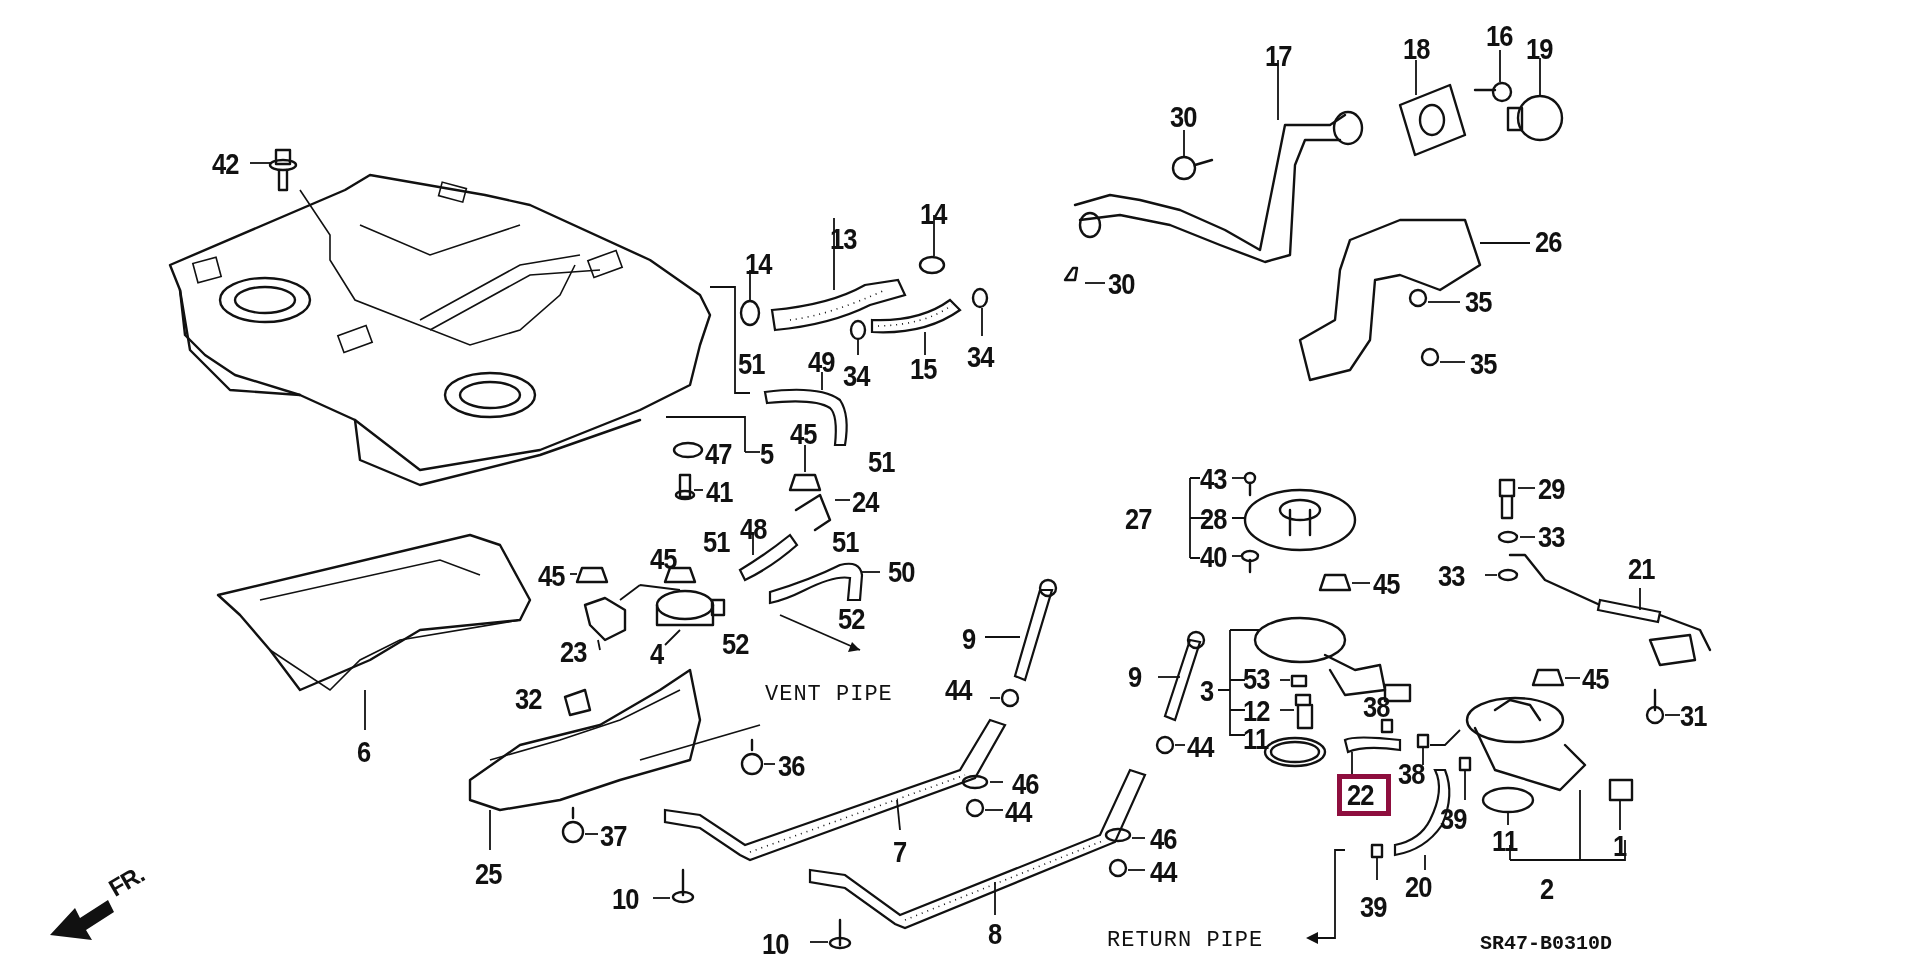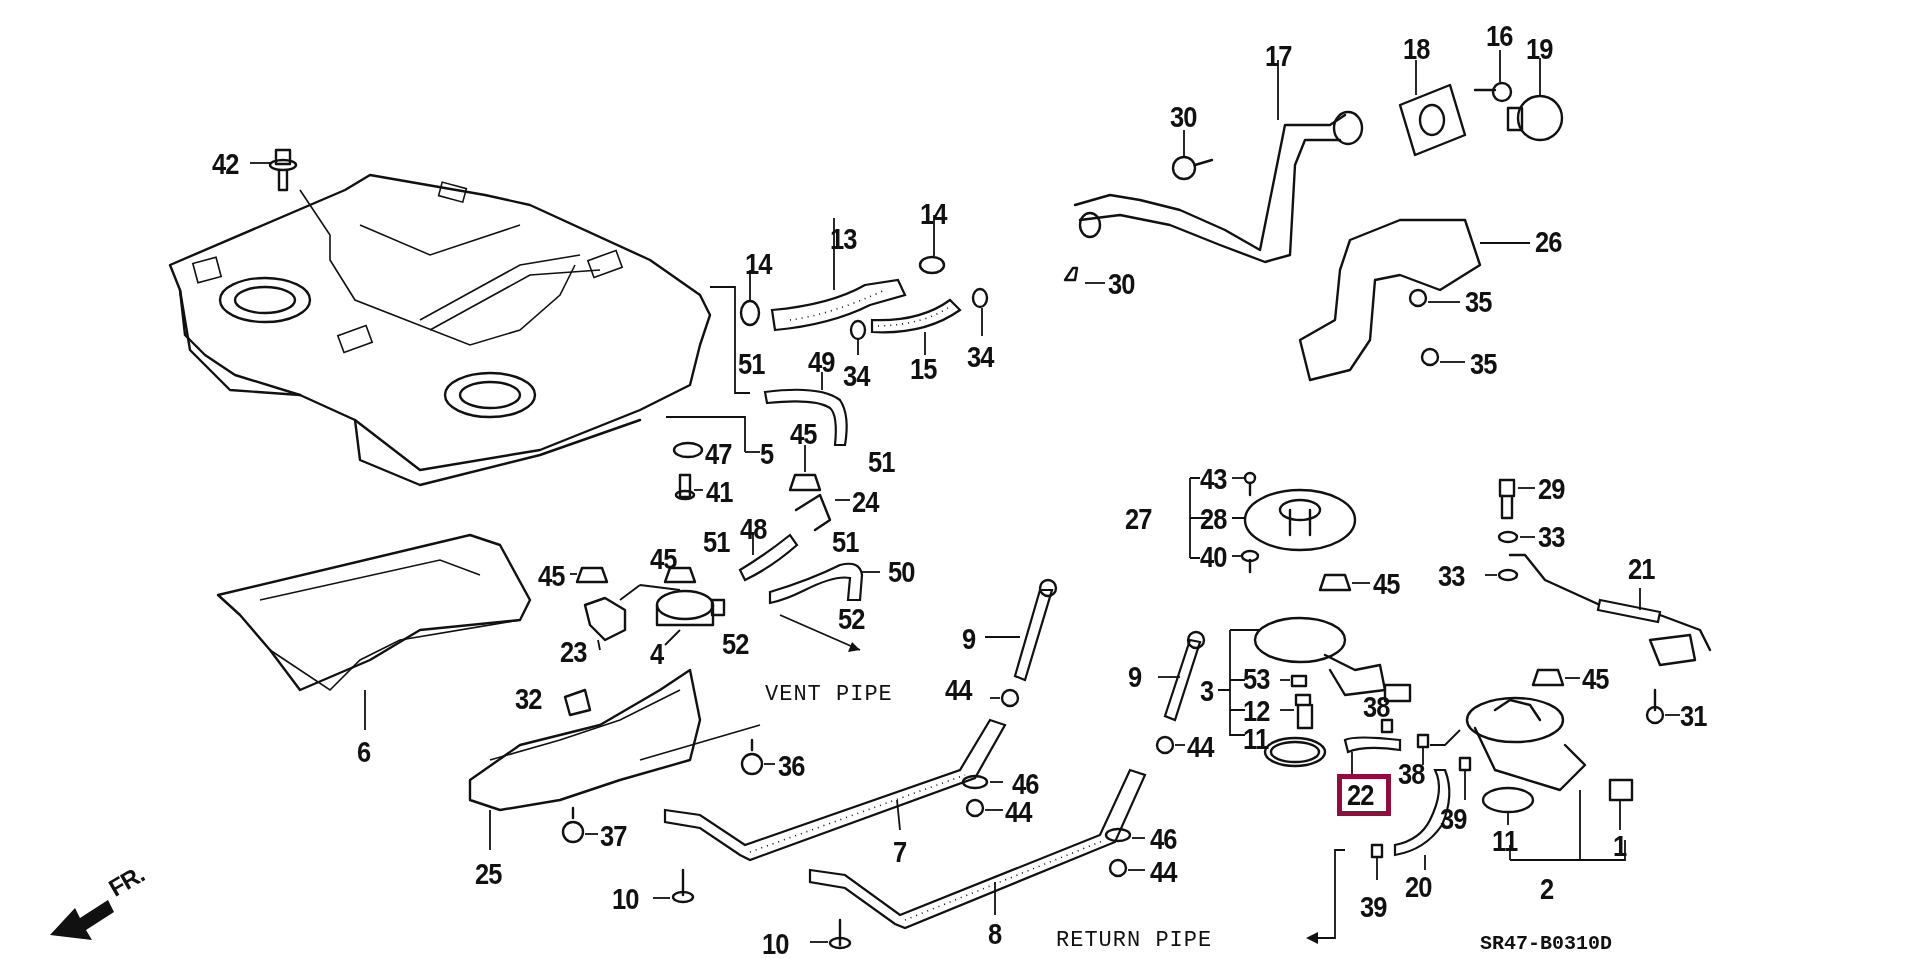--- a/index.html
+++ b/index.html
@@ -462,15 +462,15 @@
 <div class="lbl" style="left:1582px;top:665px">45</div>
 <div class="lbl" style="left:1680px;top:702px">31</div>
 <div class="lbl" style="left:1440px;top:805px">39</div>
 <div class="lbl" style="left:1492px;top:827px">11</div>
 <div class="lbl" style="left:1613px;top:832px">1</div>
 <div class="lbl" style="left:1405px;top:873px">20</div>
 <div class="lbl" style="left:1540px;top:875px">2</div>
 <div class="lbl" style="left:1360px;top:893px">39</div>
 
 <div class="txt" style="left:765px;top:682px">VENT PIPE</div>
-<div class="txt" style="left:1056px;top:928px">RETURN PIPE</div>
+<div class="txt" style="left:1107px;top:928px">RETURN PIPE</div>
 <div class="lbl" style="left:105px;top:880px;font-size:24px;transform:rotate(-30deg)">FR.</div>
 <div class="code" style="left:1480px;top:932px">SR47-B0310D</div>
 
 </body></html>

